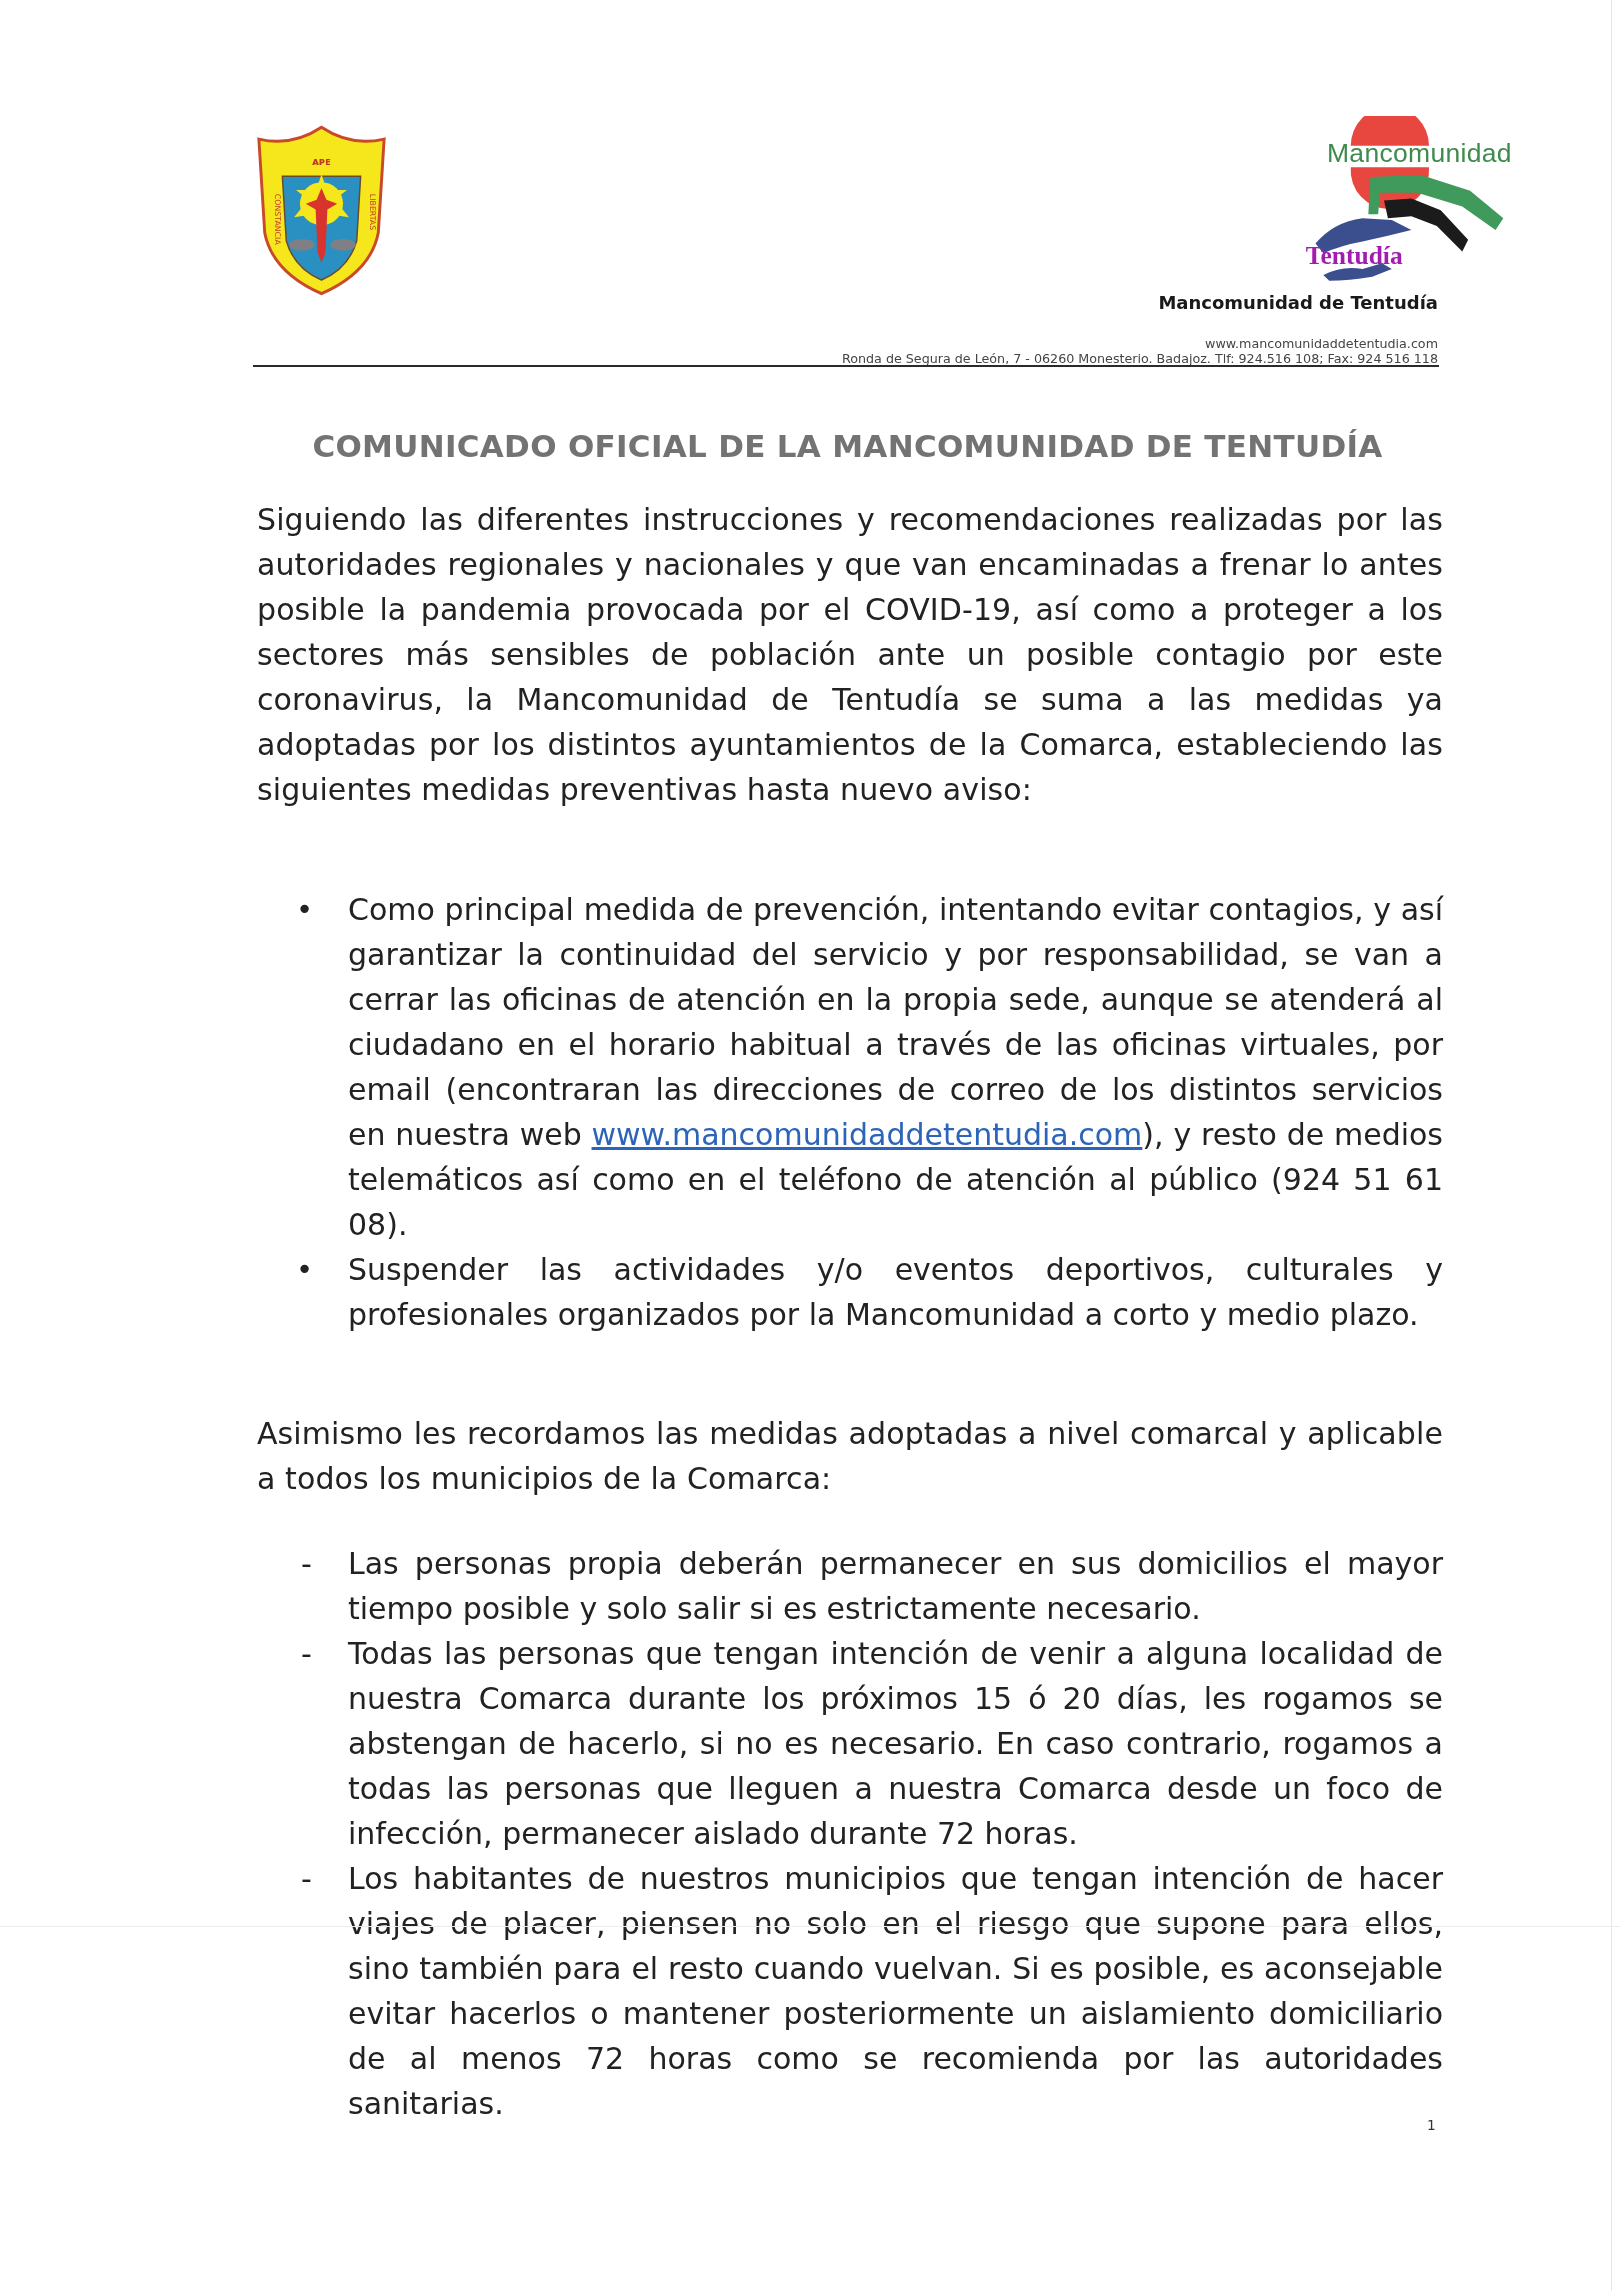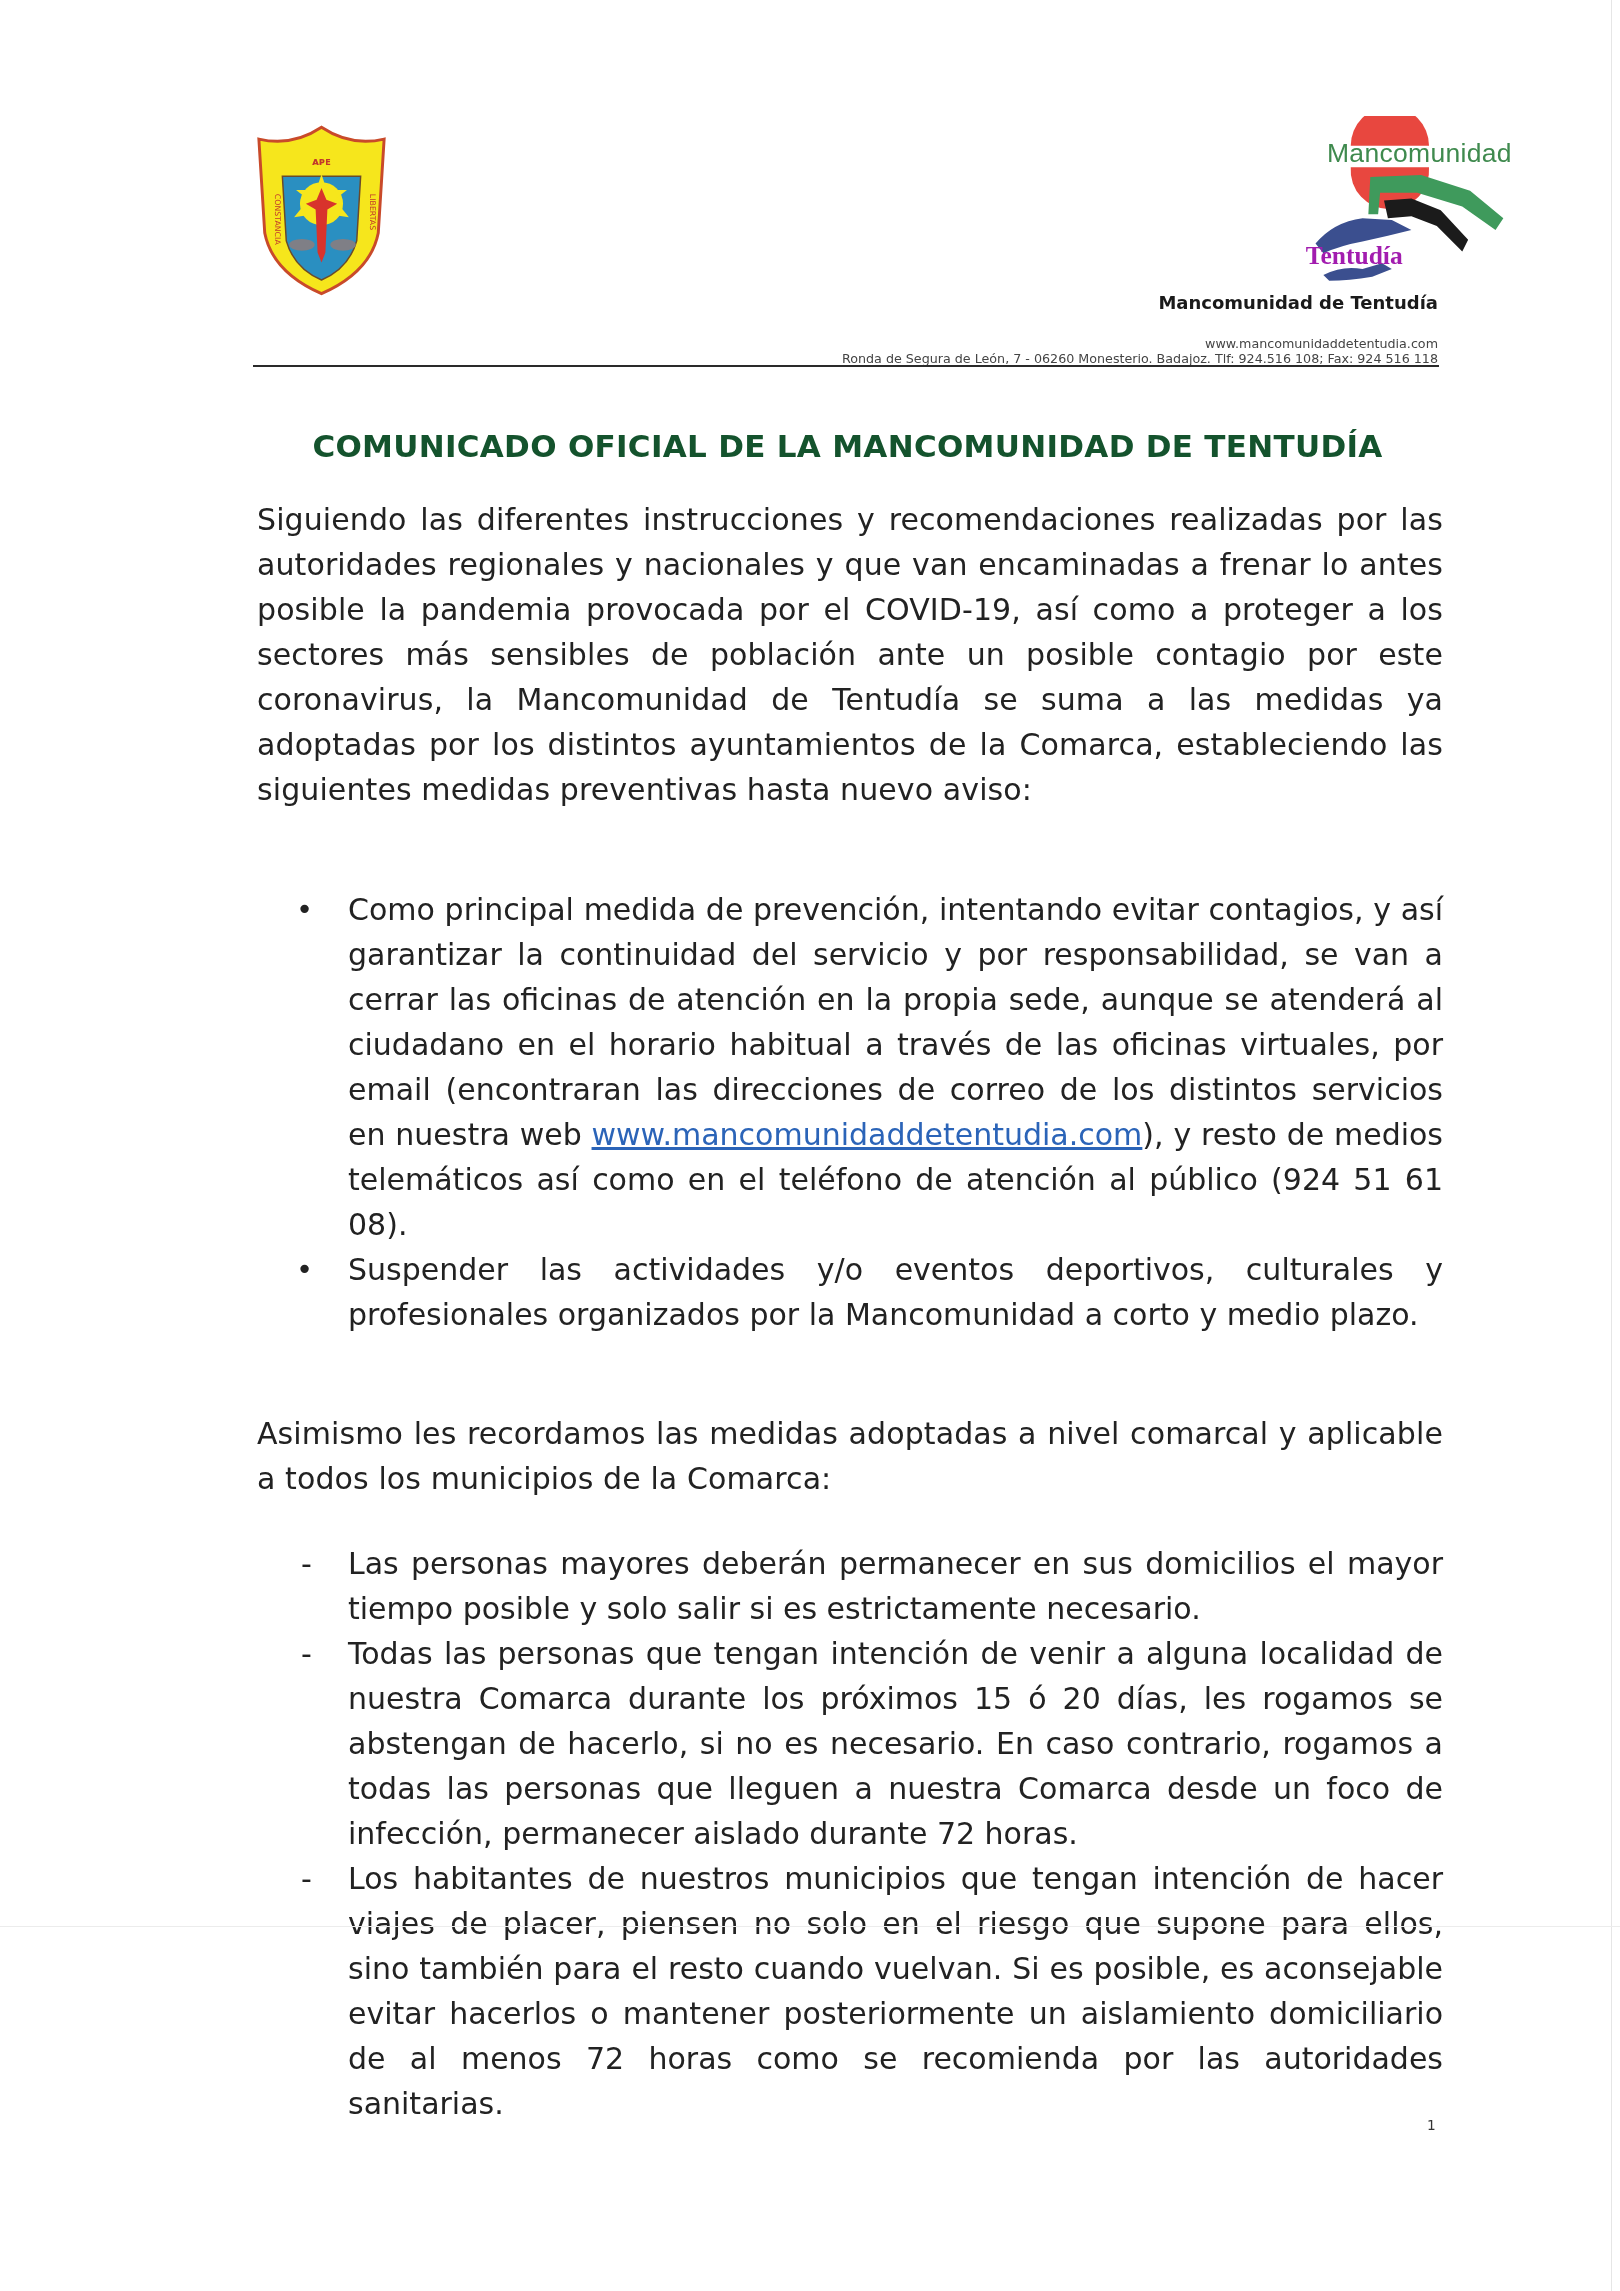--- a/index.html
+++ b/index.html
@@ -17,21 +17,21 @@
   .org-name { position: absolute; right: 182px; top: 292px; font-size: 18px; font-weight: bold;
         color: #1a1a1a; white-space: nowrap; }
   .org-address { position: absolute; right: 182px; top: 319px; font-size: 12.7px; color: #444;
         white-space: nowrap; margin-top: 32px; }
   .org-web { position: absolute; right: 182px; top: 336px; font-size: 12.7px; color: #444; white-space: nowrap; }
   .header-rule { position: absolute; left: 253px; top: 365px; width: 1186px; height: 0;
         border-top: 2px solid #2a2a2a; }
 
   
   .doc-title { position: absolute; left: 284px; top: 428px; width: 1127px; text-align: center;
-        font-size: 31px; font-weight: bold; color: #14532d; letter-spacing: 0.3px; white-space: nowrap; }
+        font-size: 31px; font-weight: bold; color: #737373; letter-spacing: 0.3px; white-space: nowrap; }
 
   
   .body-block { position: absolute; left: 257px; width: 1186px; font-size: 30px; line-height: 45px;
         text-align: justify; color: #222; letter-spacing: 0.1px; }
   .p1 { top: 497px; }
   .p2 { top: 1411px; }
 
   ul.measures { position: absolute; left: 257px; top: 887px; width: 1186px; margin: 0; padding: 0;
         list-style: none; font-size: 30px; line-height: 45px; color: #222; }
   ul.measures li { position: relative; padding-left: 91px; text-align: justify; }
@@ -104,21 +104,21 @@
       <span class="bullet">•</span>
       <span>Suspender las actividades y/o eventos deportivos, culturales y profesionales organizados por la Mancomunidad a corto y medio plazo.</span>
     </li>
   </ul>
 
   <p class="body-block p2" style="margin:0">Asimismo les recordamos las medidas adoptadas a nivel comarcal y aplicable a todos los municipios de la Comarca:</p>
 
   <ul class="dash-list">
     <li>
       <span class="dash">-</span>
-      <span>Las personas mayores deberán permanecer en sus domicilios el mayor tiempo posible y solo salir si es estrictamente necesario.</span>
+      <span>Las personas propia deberán permanecer en sus domicilios el mayor tiempo posible y solo salir si es estrictamente necesario.</span>
     </li>
     <li>
       <span class="dash">-</span>
       <span>Todas las personas que tengan intención de venir a alguna localidad de nuestra Comarca durante los próximos 15 ó 20 días, les rogamos se abstengan de hacerlo, si no es necesario. En caso contrario, rogamos a todas las personas que lleguen a nuestra Comarca desde un foco de infección, permanecer aislado durante 72 horas.</span>
     </li>
     <li>
       <span class="dash">-</span>
       <span>Los habitantes de nuestros municipios que tengan intención de hacer viajes de placer, piensen no solo en el riesgo que supone para ellos, sino también para el resto cuando vuelvan. Si es posible, es aconsejable evitar hacerlos o mantener posteriormente un aislamiento domiciliario de al menos 72 horas como se recomienda por las autoridades sanitarias.</span>
     </li>
   </ul>

